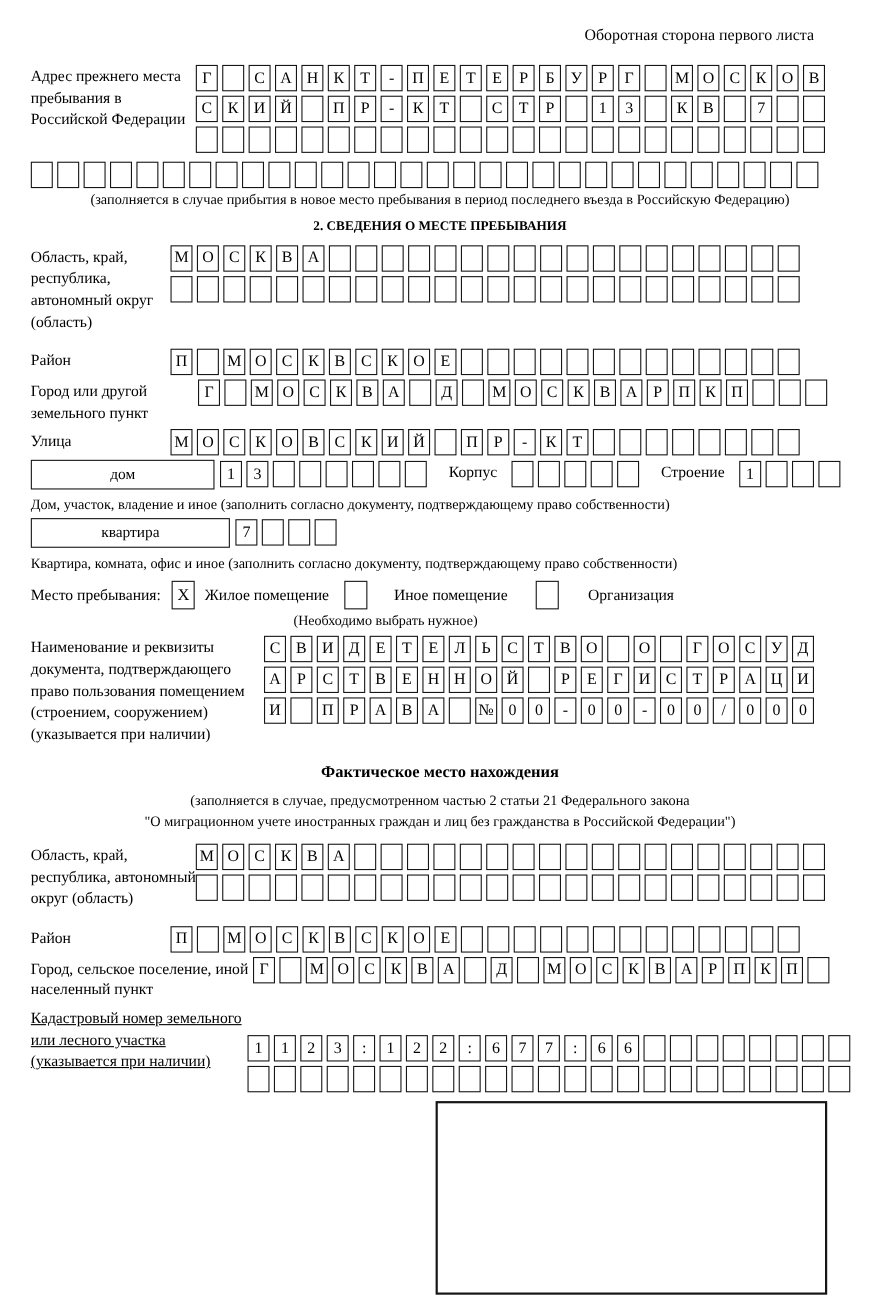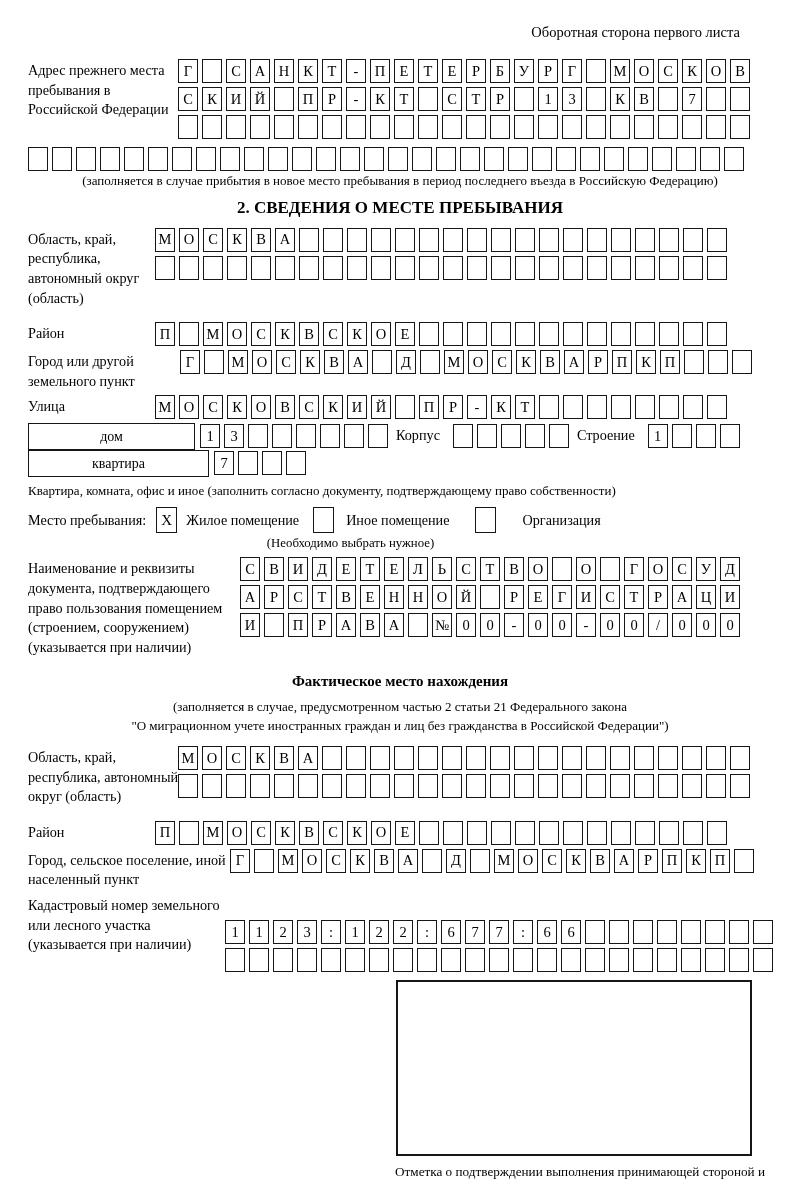--- a/index.html
+++ b/index.html
@@ -5,48 +5,48 @@
   * { box-sizing: border-box; margin: 0; padding: 0; }
   html, body { width: 800px; background: #ffffff; color: #000; }
   body { height: 1180px; overflow: hidden; font-family: "Liberation Serif", serif; }
   .page { padding: 14px 28px 0 28px; }
 
   .corner { text-align: right; font-size: 14.5px; margin: 10px 32px 18px 0; }
 
   .field { display: flex; align-items: flex-start; margin-bottom: 4px; }
   .flabel { font-size: 14.2px; line-height: 1.38; padding-top: 2px; flex: 0 0 auto; }
   .w150 { width: 150px; } .w127 { width: 127px; } .w152 { width: 152px; }
-  .w212 { width: 212px; } .w202 { width: 202px; } .w197 { width: 197px; }
+  .w212 { width: 212px; } .w202 { width: 202px; } .w197 { width: 197px; text-decoration: underline; }
 
   .rows > .cells { margin-bottom: 4px; }
   .cells { display: flex; gap: 4px; flex-wrap: nowrap; }
   .cell { width: 20px; height: 24px; border: 1.6px solid #161616; font-size: 14.5px;
           display: flex; align-items: center; justify-content: center; flex: 0 0 auto; }
   .fullrow { margin-bottom: 2px; }
 
   .note { font-size: 13px; line-height: 1.3; }
   .center { text-align: center; }
-  .sec-title { font-size: 17px; font-weight: bold; text-align: center; margin: 8px 0 10px 0; }
+  .sec-title { font-size: 12px; font-weight: bold; text-align: center; margin: 8px 0 10px 0; }
 
   .house-row, .apt-row { display: flex; align-items: flex-start; margin-bottom: 0; }
   .labelbox { border: 1.6px solid #161616; height: 27px; display: flex; align-items: center;
               justify-content: center; font-size: 14px; flex: 0 0 auto; }
   .box-dom { width: 167px; }
   .box-kv  { width: 181px; }
   .house-row .cells, .apt-row .cells { margin-left: 5px; margin-top: 1px; }
   .inline-label { font-size: 14.2px; margin-top: 4px; white-space: nowrap; }
-  .ml8 { margin-left: 8px; } .mr8 { margin-right: 8px; }
+  .ml8 { margin-left: 20px; } .mr8 { margin-right: 8px; }
   .small-note { font-size: 13px; margin: 6px 0 4px 0; }
 
   .stay-row { display: flex; align-items: center; margin-top: 8px; }
   .stay-label { font-size: 14.2px; }
   .checkbox { width: 21px; height: 26px; border: 1.6px solid #161616; display: flex;
               align-items: center; justify-content: center; font-size: 15px; flex: 0 0 auto; }
   .cb1 { margin-left: 10px; } .opt1 { margin-left: 9px; }
-  .cb2 { margin-left: 14px; } .opt2 { margin-left: 12px; }
+  .cb2 { margin-left: 14px; } .opt2 { margin-left: 24px; }
   .cb3 { margin-left: 26px; } .opt3 { margin-left: 26px; }
   .stay-note { font-size: 12.8px; width: 285px; margin: 3px 0 6px 180px; text-align: center; }
 
   .mt14 { margin-top: 14px; } .mt24 { margin-top: 2px; }
   .offset-rows { margin-top: 26px; }
 
   .actual-title { font-size: 15px; font-weight: bold; text-align: center; margin: 16px 0 8px 0; }
   .actual-note { font-size: 13px; text-align: center; line-height: 1.45; margin-bottom: 10px; }
 
   .stamp-box { width: 356px; height: 176px; border: 2px solid #161616; margin: 4px 0 0 368px; }
@@ -348,20 +348,21 @@
         <span class="cell"></span>
       </div>
     <div class="inline-label ml8 mr8">Строение</div>
     <div class="cells">
         <span class="cell">1</span>
         <span class="cell"></span>
         <span class="cell"></span>
         <span class="cell"></span>
       </div>
   </div>
+  <div class="small-note">Дом, участок, владение и иное (заполнить согласно документу, подтверждающему право собственности)</div>
 
   <div class="apt-row">
     <div class="labelbox box-kv">квартира</div>
     <div class="cells">
         <span class="cell">7</span>
         <span class="cell"></span>
         <span class="cell"></span>
         <span class="cell"></span>
       </div>
   </div>

